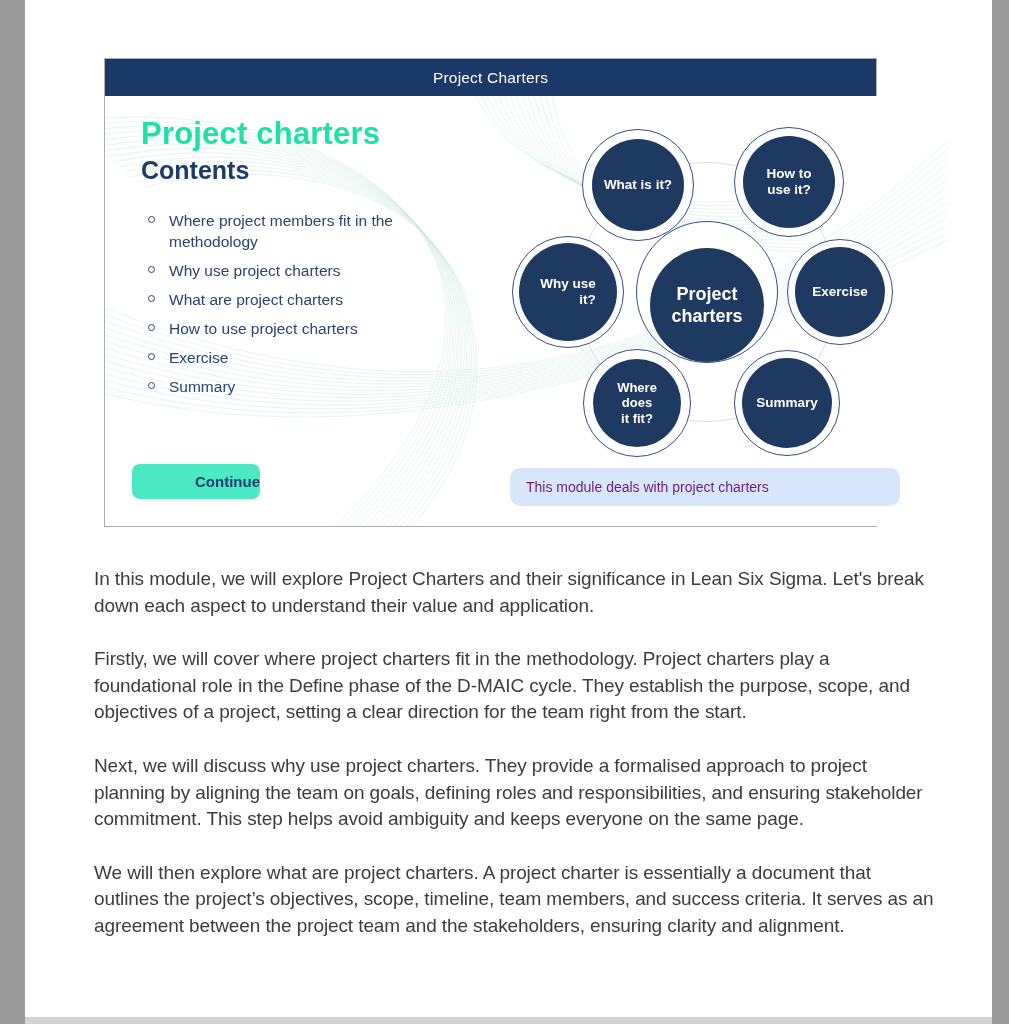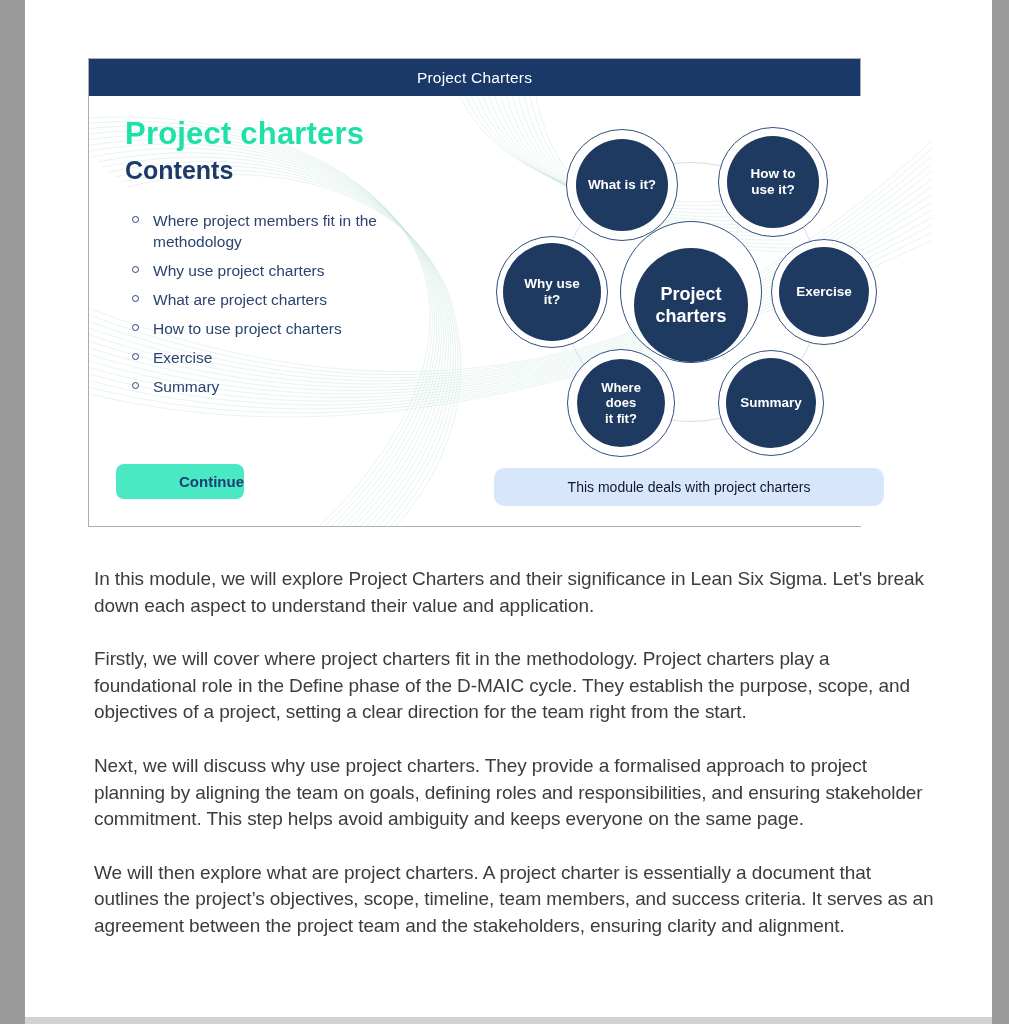--- a/index.html
+++ b/index.html
@@ -10,21 +10,21 @@
   }
   .canvas { position: relative; width: 1009px; height: 1024px; background: #ffffff; }
 
   
   .edge-bottom { position: absolute; left: 0; bottom: 0; width: 1009px; height: 7px; background: #d2d2d2; }
   .edge-left  { position: absolute; left: 0; top: 0; width: 25px; height: 1024px; background: #9b9b9b; }
   .edge-right { position: absolute; right: 0; top: 0; width: 17px; height: 1024px; background: #9b9b9b; }
 
   
   .slide {
-    position: absolute; left: 88px; top: 58px; width: 773px; height: 469px;
+    position: absolute; left: 104px; top: 58px; width: 773px; height: 469px;
     border: 1px solid #aaaeb4; background: #ffffff;
   }
   .slide-header {
     height: 37px; background: #1a3868; color: #ffffff;
     display: flex; align-items: center; justify-content: center;
     font-size: 15.5px; letter-spacing: 0.2px;
   }
   .slide-body { position: relative; width: 843px; height: 430px; background: #ffffff; overflow: hidden; }
 
   svg.waves { position: absolute; left: 0; top: 0; width: 843px; height: 430px; }
@@ -72,33 +72,33 @@
     text-align: center; font-weight: bold; font-size: 13.5px; line-height: 1.2;
     white-space: pre-line;
   }
   .b-center   { left: 531px; top: 125px; width: 142px; height: 142px; align-items: flex-end; }
   .b-center .fill { width: 114px; height: 114px; font-size: 18px; line-height: 1.25; }
   .b-what     { left: 477px; top: 33px;  width: 112px; height: 112px; }
   .b-what .fill { width: 92px; height: 92px; }
   .b-how      { left: 629px; top: 31px;  width: 110px; height: 110px; }
   .b-how .fill { width: 92px; height: 92px; }
   .b-why      { left: 407px; top: 140px; width: 112px; height: 112px; }
-  .b-why .fill { width: 98px; height: 98px; }
+  .b-why .fill { width: 98px; height: 98px; text-align: right; }
   .b-exercise { left: 682px; top: 143px; width: 106px; height: 106px; }
   .b-exercise .fill { width: 90px; height: 90px; }
   .b-where    { left: 478px; top: 253px; width: 108px; height: 108px; }
   .b-where .fill { width: 88px; height: 88px; font-size: 13px; }
   .b-summary  { left: 629px; top: 254px; width: 106px; height: 106px; }
   .b-summary .fill { width: 90px; height: 90px; }
 
   .module-banner {
     position: absolute; left: 405px; top: 372px; width: 390px; height: 38px;
     background: #d8e6fc; border-radius: 10px;
-    display: flex; align-items: center; justify-content: center;
-    font-size: 14px; color: #0f172a;
+    display: flex; align-items: center; justify-content: flex-start;
+    font-size: 14px; color: #701a75; padding-left: 16px;
   }
 
   
   .article { position: absolute; left: 88px; top: 566px; width: 842px; margin-left: 6px; }
   .article p {
     font-size: 19px; line-height: 26.6px; color: #3c3c3c;
     margin-bottom: 27px; letter-spacing: -0.1px;
   }
 </style>
 </head>

